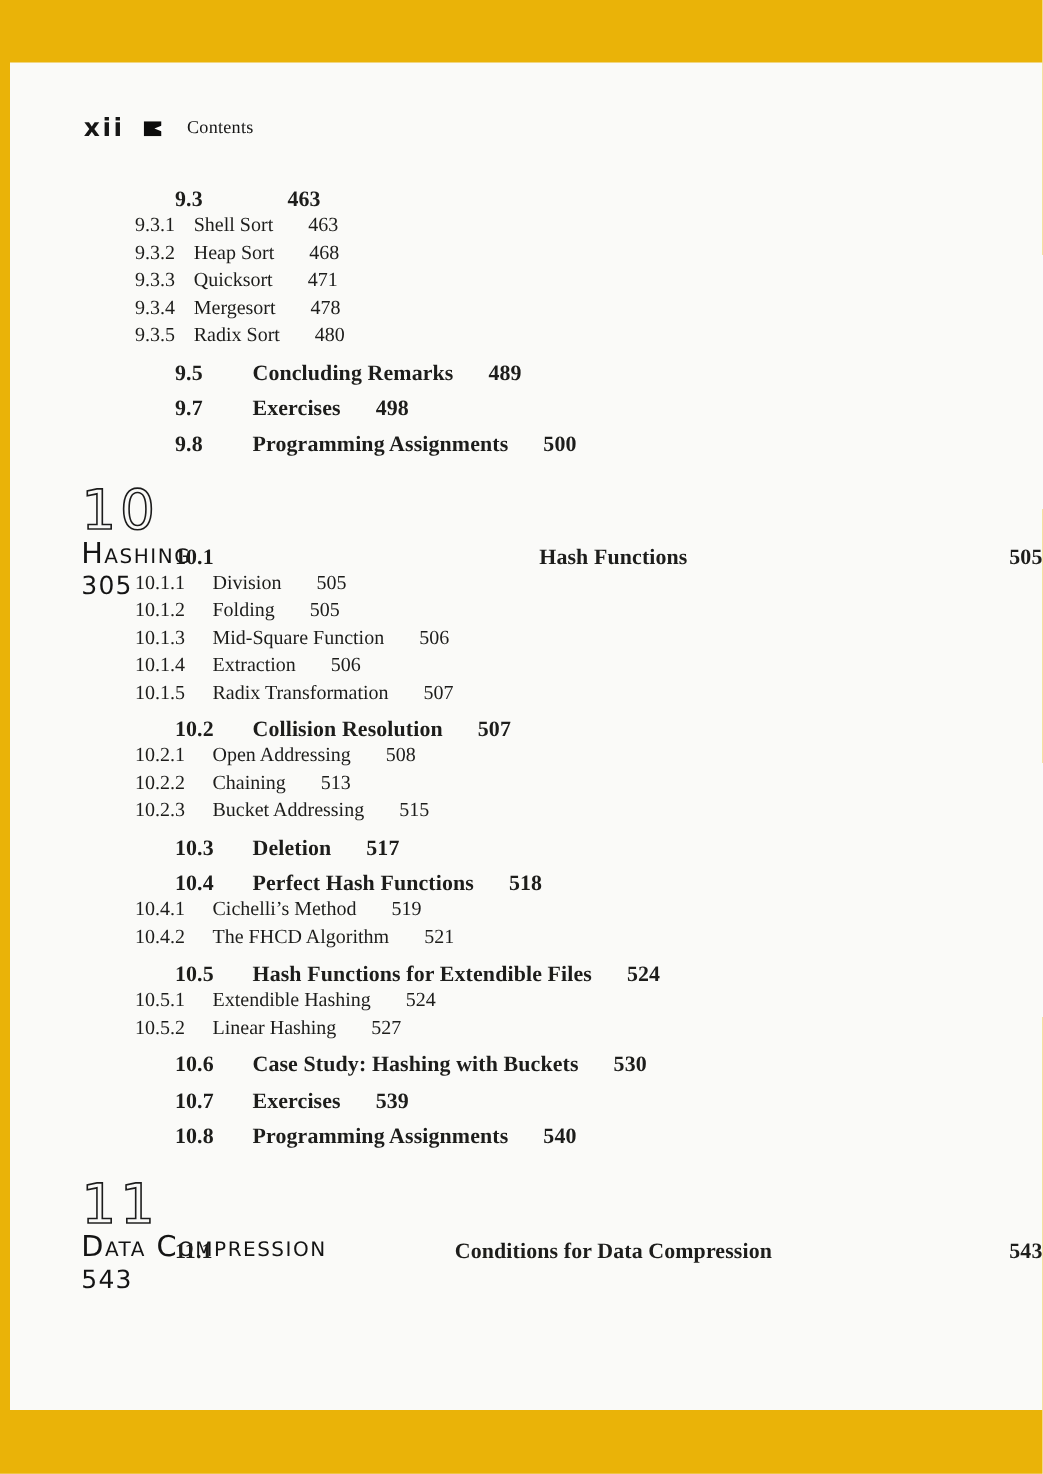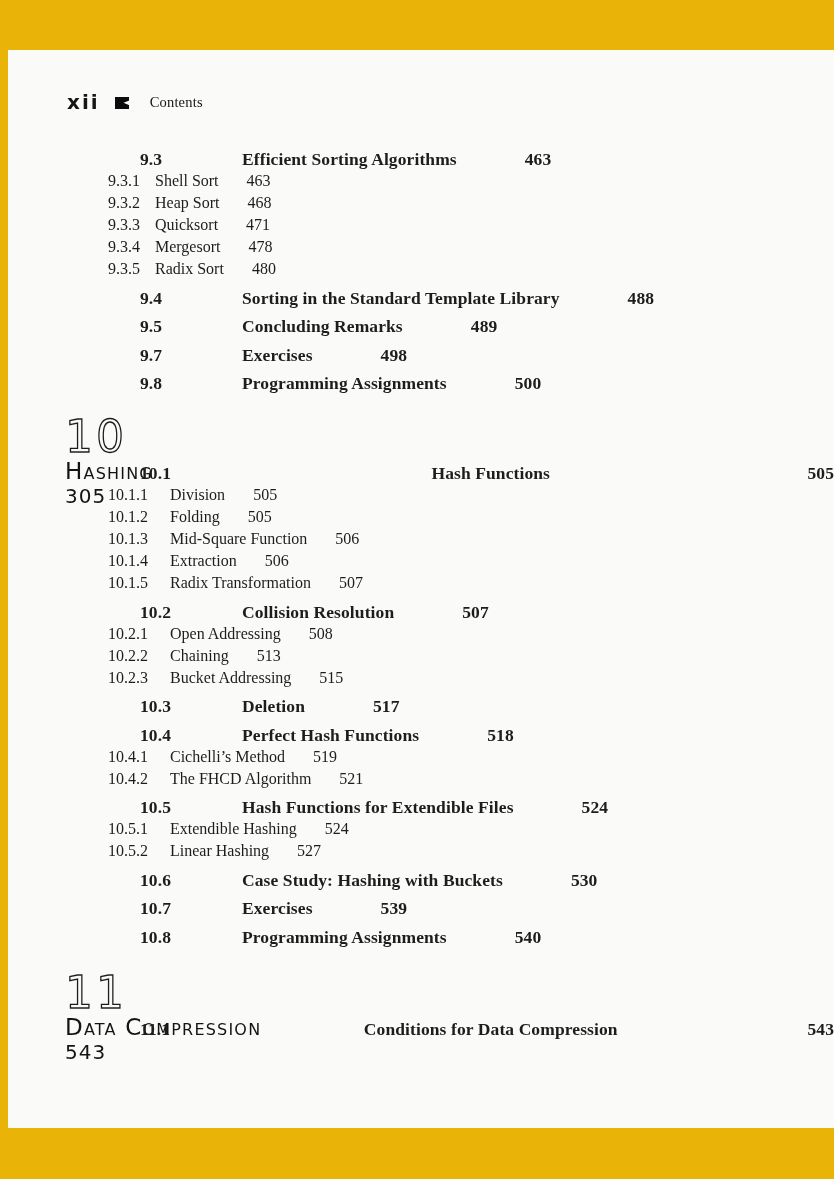--- a/index.html
+++ b/index.html
@@ -9,21 +9,21 @@
 
   
   .page-header{position:absolute;left:67px;top:90px;display:flex;align-items:center;z-index:2;}
   .folio{font-family:"DejaVu Sans",sans-serif;font-size:20px;font-weight:600;letter-spacing:2px;color:#161616;}
   .hdr-icon{margin:2px 20px 0 15px;display:inline-block;line-height:0;}
   .running-title{font-size:14.5px;color:#161616;letter-spacing:0.2px;}
 
   
   .toc{position:absolute;left:0;top:148px;width:834px;z-index:2;}
   .row{display:flex;align-items:baseline;}
-  .sec{padding-left:140px;font-size:17.5px;font-weight:bold;line-height:22px;margin-top:6.5px;letter-spacing:0.1px;gap:40px;}
+  .sec{padding-left:140px;font-size:17.5px;font-weight:bold;line-height:22px;margin-top:6.5px;letter-spacing:0.1px;}
   .sec .num{display:inline-block;width:62px;flex:none;}
   .sub{padding-left:108px;font-size:16px;line-height:22px;}
   .sub .num{display:inline-block;width:62px;flex:none;}
   .c9 .sub .num{width:47px;}
   .pg{margin-left:28px;}
   .first{margin-top:4px;justify-content:space-between;}
 
   
   .chapter{display:flex;align-items:flex-start;padding:0 37px 0 65px;height:42px;margin-top:22px;flex-direction:column;}
   .chapter.ch11{margin-top:24px;}
@@ -48,21 +48,20 @@
         </svg>
     </span>
     <span class="running-title">Contents</span>
   </div>
 
   <div class="toc">
 
     <div class="c9">
       <div class="row sec" style="margin-top:0">
         <span class="num">9.3</span>
-        <span class="t">Efficient Sorting Algorithms</span>
         <span class="pg">463</span>
       </div>
       <div class="row sub">
         <span class="num">9.3.1</span>
         <span class="t">Shell Sort</span>
         <span class="pg">463</span>
       </div>
       <div class="row sub">
         <span class="num">9.3.2</span>
         <span class="t">Heap Sort</span>
@@ -75,25 +74,20 @@
       </div>
       <div class="row sub">
         <span class="num">9.3.4</span>
         <span class="t">Mergesort</span>
         <span class="pg">478</span>
       </div>
       <div class="row sub">
         <span class="num">9.3.5</span>
         <span class="t">Radix Sort</span>
         <span class="pg">480</span>
-      </div>
-      <div class="row sec">
-        <span class="num">9.4</span>
-        <span class="t">Sorting in the Standard Template Library</span>
-        <span class="pg">488</span>
       </div>
       <div class="row sec">
         <span class="num">9.5</span>
         <span class="t">Concluding Remarks</span>
         <span class="pg">489</span>
       </div>
       <div class="row sec">
         <span class="num">9.7</span>
         <span class="t">Exercises</span>
         <span class="pg">498</span>

